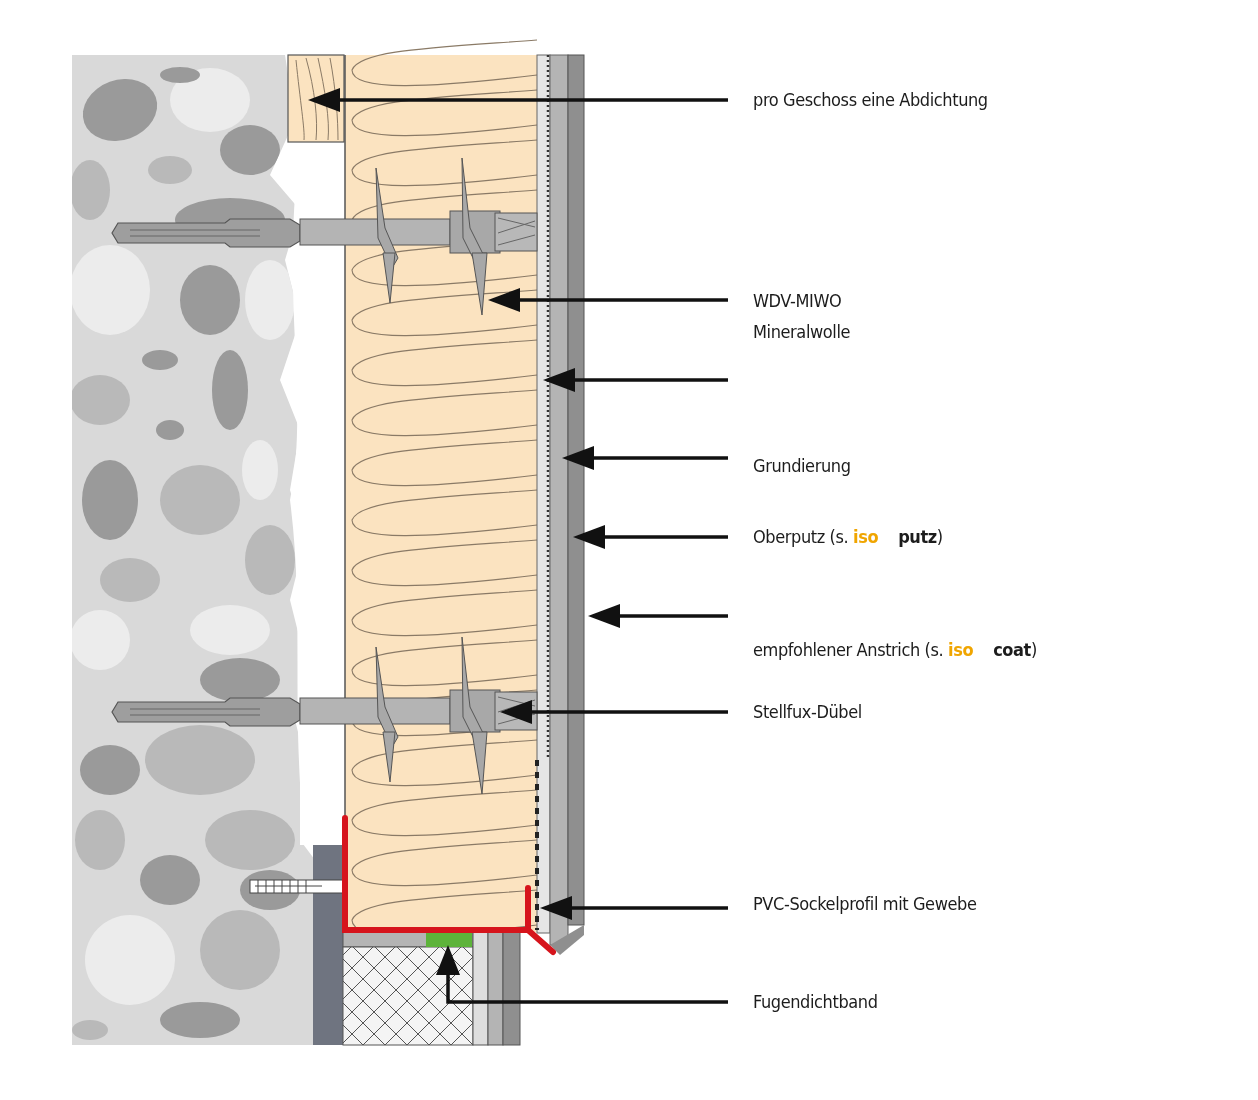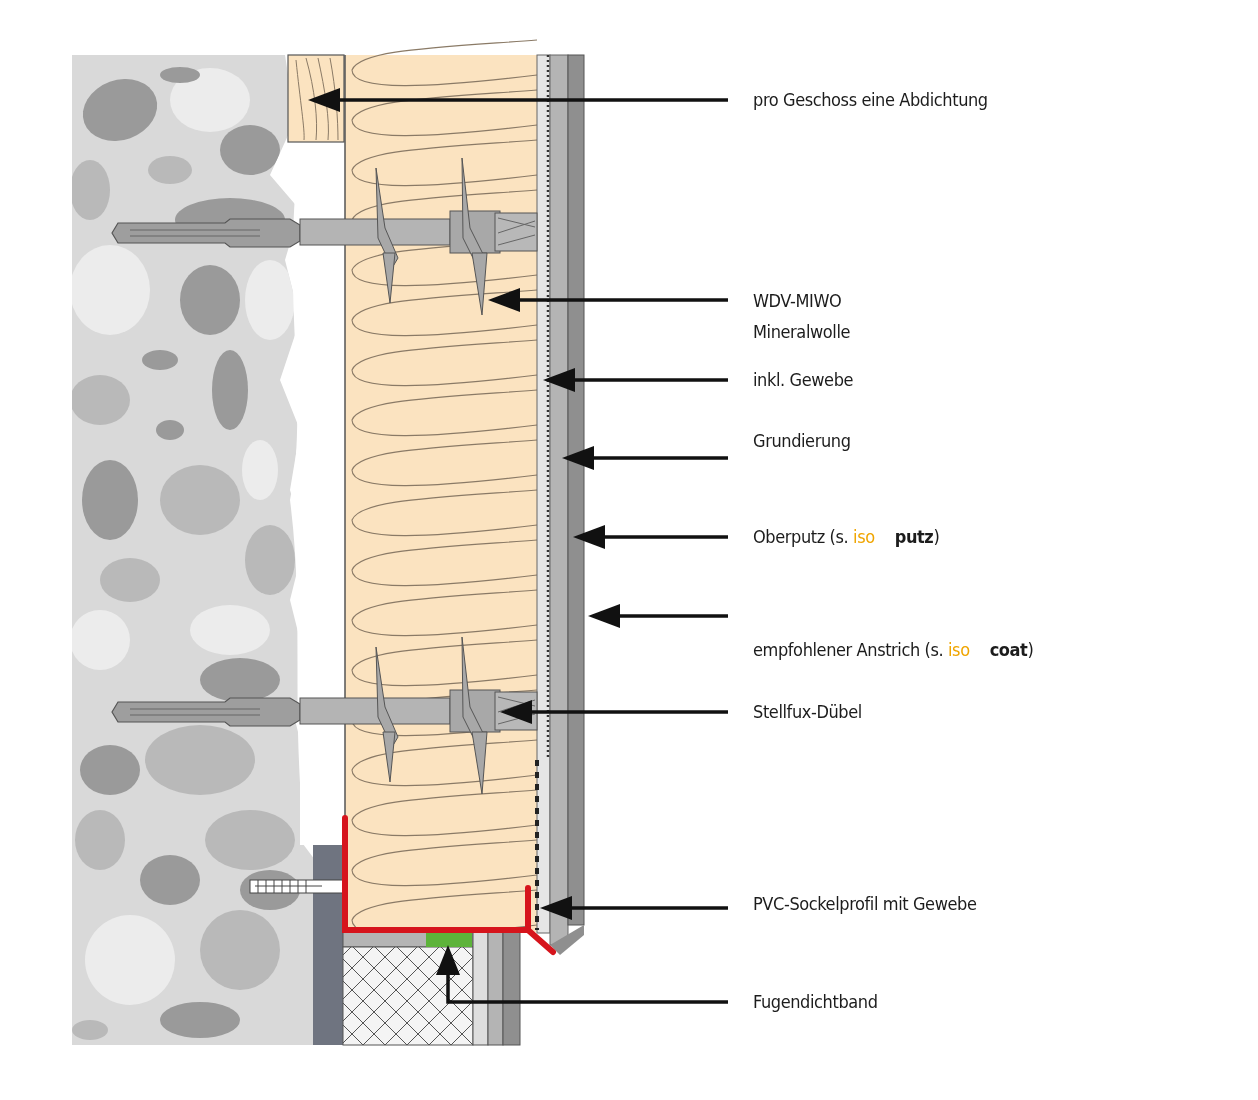--- a/index.html
+++ b/index.html
@@ -1,19 +1,19 @@
 <!DOCTYPE html>
 <html><head>
 <meta charset="utf-8">
 <style>
   html, body { margin: 0; padding: 0; background: #ffffff; }
   body { width: 1258px; height: 1100px; position: relative; overflow: hidden; font-family: "DejaVu Sans", sans-serif; }
   #diagram { position: absolute; left: 0; top: 0; }
   .label { position: absolute; left: 753px; font-family: "DejaVu Sans", sans-serif; font-size: 18px; line-height: 31px; color: #1c1c1c; white-space: nowrap; font-stretch: condensed; letter-spacing: -0.4px; }
-  .label .brand-iso { color: #f0a500; font-weight: normal; }
+  .label .brand-iso { color: #f0a500; font-weight: bold; }
   .label .brand-rest { font-weight: bold; color: #1c1c1c; padding-left: 20px; }
 </style>
 </head>
 <body>
 
 <svg id="diagram" width="1258" height="1100" viewBox="0 0 1258 1100" xmlns="http://www.w3.org/2000/svg">
   <defs>
     <pattern id="crosshatch" width="22" height="22" patternUnits="userSpaceOnUse">
       <rect width="22" height="22" fill="#f4f4f4"></rect>
       <path d="M0 0 L22 22 M22 0 L0 22" stroke="#555" stroke-width="1"></path>
@@ -191,20 +191,19 @@
       </g>
     </g>
 </svg>
 
 <div class="label" style="top:84px"><span>pro Geschoss eine Abdichtung</span></div>
 <div class="label" style="top:285px">
     <div>WDV-MIWO</div>
     <div>Mineralwolle</div>
   </div>
 <div class="label" style="top:364px">
-    <div>inkl. Gewebe</div>
   </div>
-<div class="label" style="top:425px"><span>Grundierung</span></div>
+<div class="label" style="top:450px"><span>Grundierung</span></div>
 <div class="label" style="top:521px"><span>Oberputz (s. </span><span class="brand-iso">iso</span><span class="brand-rest">putz</span><span>)</span></div>
 <div class="label" style="top:634px"><span>empfohlener Anstrich (s. </span><span class="brand-iso">iso</span><span class="brand-rest">coat</span><span>)</span></div>
 <div class="label" style="top:696px"><span>Stellfux-Dübel</span></div>
 <div class="label" style="top:888px"><span>PVC-Sockelprofil mit Gewebe</span></div>
 <div class="label" style="top:986px"><span>Fugendichtband</span></div>
 
 </body></html>

